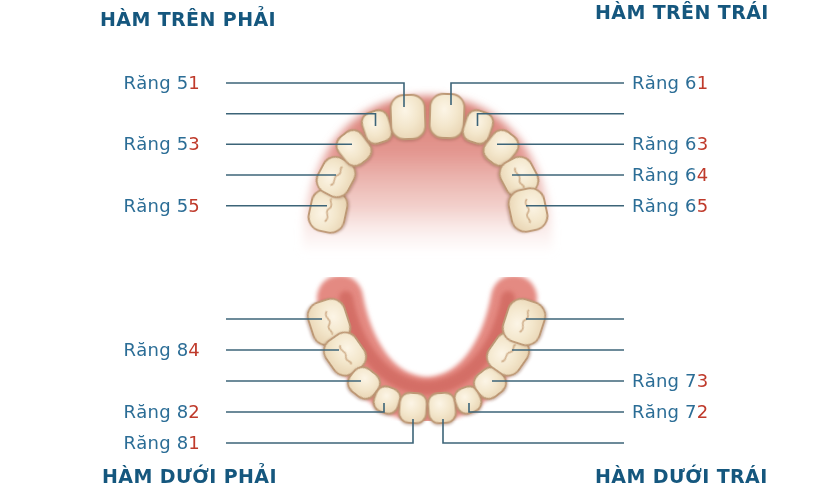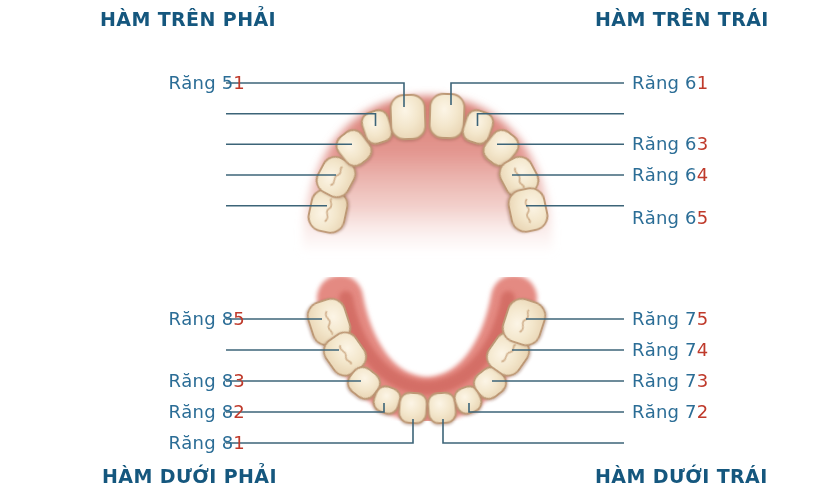--- a/index.html
+++ b/index.html
@@ -10,21 +10,21 @@
   svg.art{position:absolute;left:0;top:0;}
   .title{
     position:absolute;height:24px;line-height:24px;font-size:19px;font-weight:bold;
     color:#15577e;letter-spacing:.4px;white-space:nowrap;
   }
   .lbl{
     position:absolute;height:24px;line-height:24px;font-size:18px;font-weight:500;
     color:#2b6d96;letter-spacing:.2px;white-space:nowrap;
   }
   .lbl .digit{color:#bf3a2b;}
-  .col-left{right:595px;text-align:center;}
+  .col-left{right:640px;text-align:center;}
   .col-right{left:632px;text-align:center;}
 </style>
 </head>
 <body>
 
 <div class="stage">
 
   <svg class="art" width="840" height="500" viewBox="0 0 840 500">
     <defs>
       <radialGradient id="tg" cx="42%" cy="35%" r="80%">
@@ -146,34 +146,33 @@
       <path d="M226,443 H413 V419"></path>
       <path d="M624,319 H526"></path>
       <path d="M624,350 H512"></path>
       <path d="M624,381 H492"></path>
       <path d="M624,412 H469 V403"></path>
       <path d="M624,443 H443 V419"></path>
     </g>
   </svg>
 
   <div class="title" style="left:100px;top:7px">HÀM TRÊN PHẢI</div>
-  <div class="title" style="left:595px;top:7px">HÀM TRÊN TRÁI</div>
+  <div class="title" style="left:595px;top:0">HÀM TRÊN TRÁI</div>
   <div class="title" style="left:102px;top:464px">HÀM DƯỚI PHẢI</div>
   <div class="title" style="left:595px;top:464px">HÀM DƯỚI TRÁI</div>
 
   <div class="lbl col-left" style="top:71px"><span>Răng 5</span><span class="digit">1</span></div>
+  <div class="lbl col-left" style="top:132px"><span>Răng 5</span><span class="digit">3</span></div>
+  <div class="lbl col-left" style="top:194px"><span>Răng 5</span><span class="digit">5</span></div>
 
   <div class="lbl col-right" style="top:71px"><span>Răng 6</span><span class="digit">1</span></div>
   <div class="lbl col-right" style="top:132px"><span>Răng 6</span><span class="digit">3</span></div>
   <div class="lbl col-right" style="top:163px"><span>Răng 6</span><span class="digit">4</span></div>
-  <div class="lbl col-right" style="top:206px"><span>Răng 6</span><span class="digit">5</span></div>
+  <div class="lbl col-right" style="top:194px"><span>Răng 6</span><span class="digit">5</span></div>
 
-  <div class="lbl col-left" style="top:307px"><span>Răng 8</span><span class="digit">5</span></div>
-  <div class="lbl col-left" style="top:369px"><span>Răng 8</span><span class="digit">3</span></div>
+  <div class="lbl col-left" style="top:338px"><span>Răng 8</span><span class="digit">4</span></div>
   <div class="lbl col-left" style="top:400px"><span>Răng 8</span><span class="digit">2</span></div>
   <div class="lbl col-left" style="top:431px"><span>Răng 8</span><span class="digit">1</span></div>
 
-  <div class="lbl col-right" style="top:307px"><span>Răng 7</span><span class="digit">5</span></div>
-  <div class="lbl col-right" style="top:338px"><span>Răng 7</span><span class="digit">4</span></div>
   <div class="lbl col-right" style="top:369px"><span>Răng 7</span><span class="digit">3</span></div>
   <div class="lbl col-right" style="top:400px"><span>Răng 7</span><span class="digit">2</span></div>
 
 </div>
 
 </body></html>

